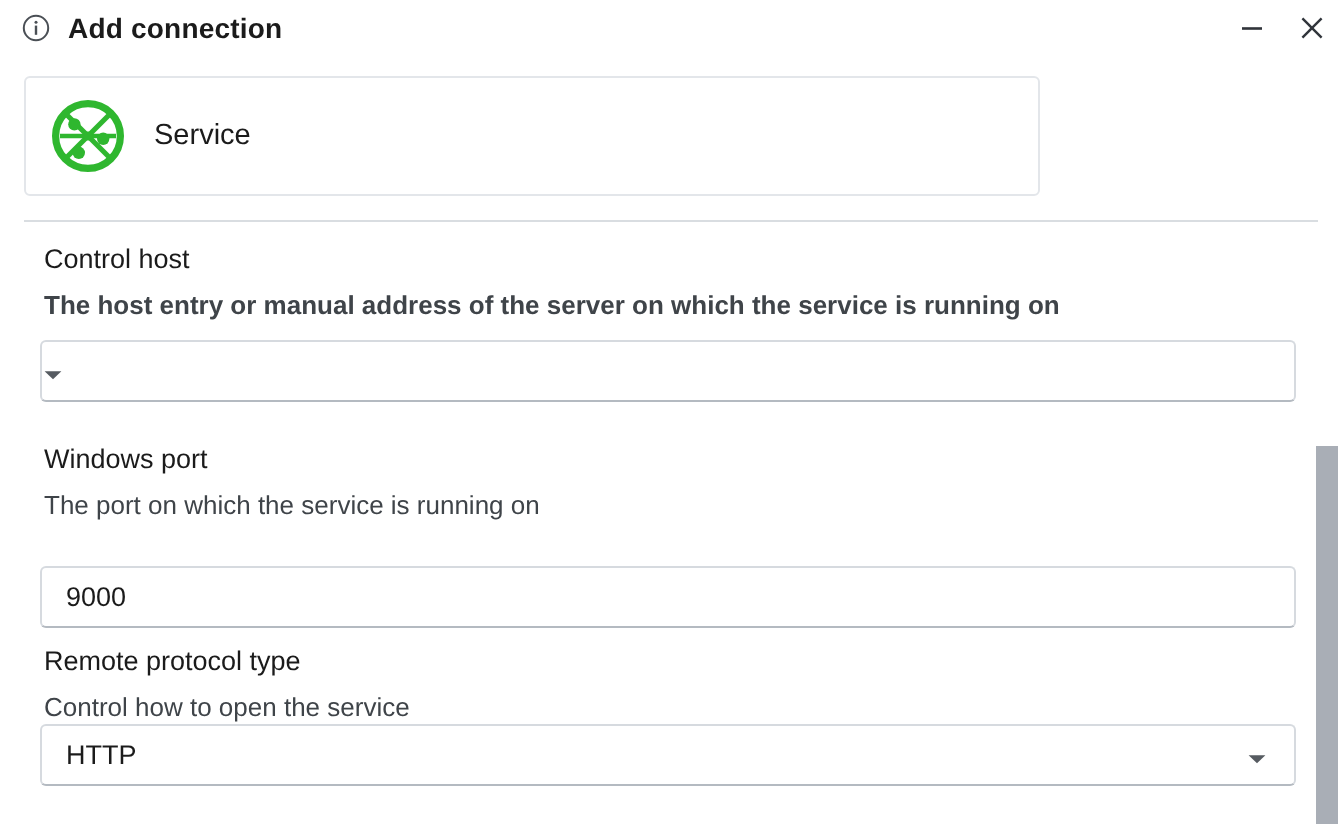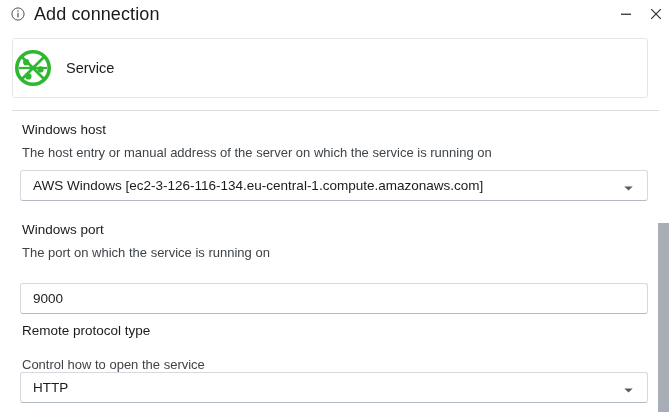--- a/index.html
+++ b/index.html
@@ -39,24 +39,25 @@
     padding-left: 11px;
     gap: 9px;
   }
   .info-icon {
     width: 14px;
     height: 14px;
     flex: 0 0 14px;
     display: block;
   }
   .title-text {
-    font-size: 18px;
+    font-size: 14px;
     color: #1b1b1b;
     letter-spacing: 0.1px;
     white-space: nowrap;
+    font-weight: bold;
   }
   .titlebar-spacer { flex: 1 1 auto; }
   .winbtns {
     display: flex;
     align-items: center;
     height: 28px;
   }
   .winbtn {
     width: 30px;
     height: 26px;
@@ -65,28 +66,29 @@
     justify-content: center;
     cursor: default;
   }
   .winbtn svg { display: block; }
 
   
   .service-card {
     position: absolute;
     left: 12px;
     top: 38px;
-    width: 636px;
+    width: 508px;
     height: 60px;
     box-sizing: border-box;
     border: 1px solid #e3e6ea;
     border-radius: 3px;
     background: #ffffff;
     display: flex;
     align-items: center;
+    padding-left: 11px;
   }
   .service-icon {
     width: 40px;
     height: 40px;
     flex: 0 0 40px;
     display: block;
   }
   .service-texts {
     margin-left: 13px;
     display: flex;
@@ -241,44 +243,43 @@
     <div class="service-texts">
       <div class="service-title">Service</div>
     </div>
   </div>
 
   <div class="divider"></div>
 
   <div class="scroll-area">
 
     <div class="field-group">
-      <div class="field-label" style="top:11px;">Windows host</div>
-      <div class="field-desc" style="top:34px;">The host entry or manual address of the server on which the service is running on</div>
+      <div class="field-label" style="top:11px;">Control host</div>
+      <div class="field-desc" style="top:34px;font-weight:bold;">The host entry or manual address of the server on which the service is running on</div>
       <div class="control" style="top:59px;">
-        <span class="control-value">AWS Windows [ec2-3-126-116-134.eu-central-1.compute.amazonaws.com]</span>
         <span class="chevron">
           <svg width="11" height="11" viewBox="0 0 11 11">
             <path d="M1.3 3.6 L5.5 7.6 L9.7 3.6 Z" fill="#565b61"></path>
           </svg>
         </span>
       </div>
     </div>
 
     <div class="field-group">
       <div class="field-label" style="top:111px;">Windows port</div>
       <div class="field-desc" style="top:134px;">The port on which the service is running on</div>
       <div class="control" style="top:172px;">
         <span class="control-value">9000</span>
       </div>
     </div>
 
     <div class="field-group">
       <div class="field-label" style="top:212px;">Remote protocol type</div>
-      <div class="field-desc" style="top:246px;">Control how to open the service</div>
-      <div class="control" style="top:261px;gap:23px;">
+      <div class="field-desc" style="top:235px;">Control how to open the service</div>
+      <div class="control" style="top:251px;gap:23px;">
         <span class="control-value">HTTP</span>
         <span class="chevron">
           <svg width="11" height="11" viewBox="0 0 11 11">
             <path d="M1.3 3.6 L5.5 7.6 L9.7 3.6 Z" fill="#565b61"></path>
           </svg>
         </span>
       </div>
     </div>
 
   </div>

